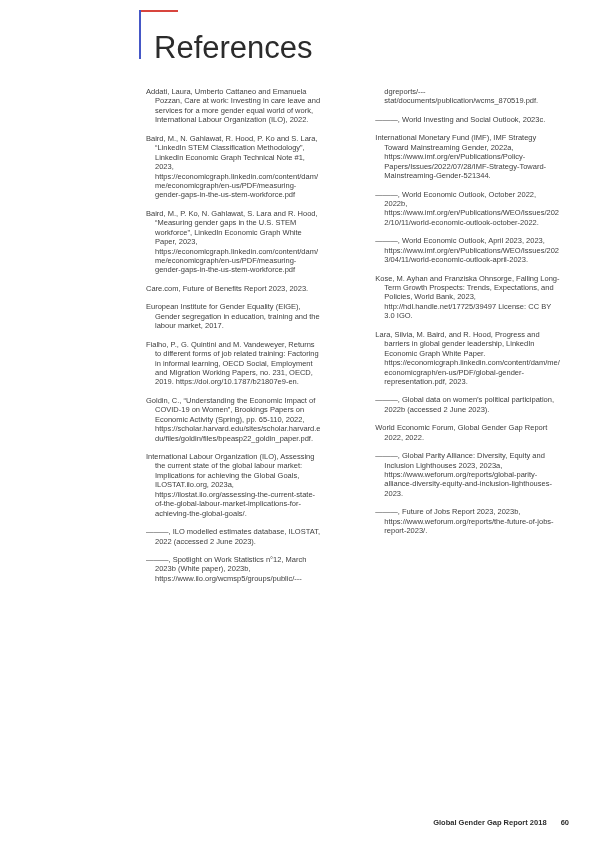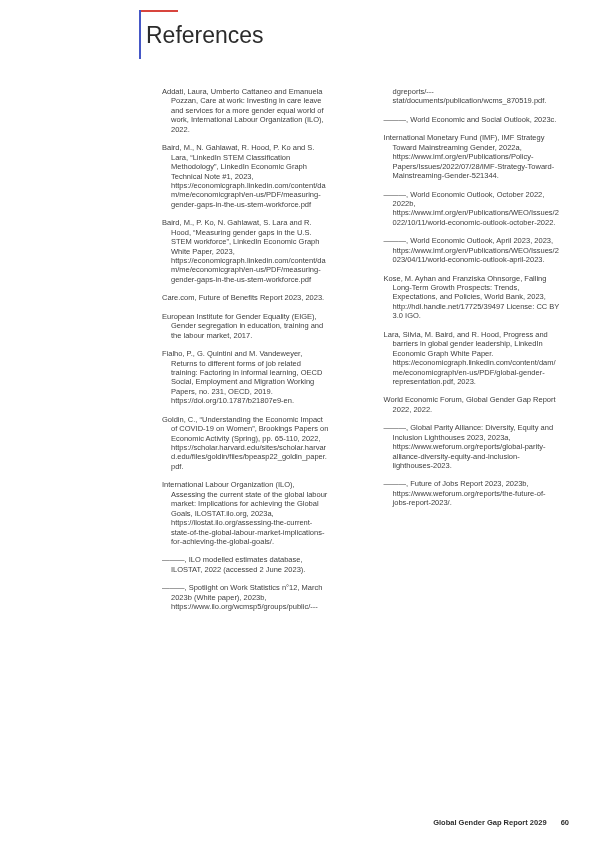--- a/index.html
+++ b/index.html
@@ -30,37 +30,37 @@
     position:absolute; left:0; top:0;
     width:39px; height:2px;
     background:var(--accent-red);
   }
   .corner-v{
     position:absolute; left:0; top:0;
     width:2px; height:49px;
     background:var(--accent-blue);
   }
   .title{
-    margin:0;
+    margin:8px;
     padding:13px 0 0 7px;
-    font-size:23px;
+    font-size:31px;
     line-height:1.1;
     font-weight:400;
     color:#2b2b2b;
   }
 
   
   .columns{
     position:absolute;
     left:146px; top:87px;
     width:414px;
     display:flex;
   }
   .col{ width:188px; }
-  .col-left{ margin-right:28px;margin-left:16px; }
+  .col-left{ margin-right:28px; }
   .col-right{ width:198px;margin-left:26px; }
   .ref{
     margin:0 0 9px 0;
     font-size:7.5px;
     line-height:1.26;
     color:#3e3e3e;
     padding-left:9px;
     text-indent:-9px;
     overflow-wrap:anywhere;
   }
@@ -99,30 +99,31 @@
         <p class="ref">Care.com, Future of Benefits Report 2023, 2023.</p>
         <p class="ref">European Institute for Gender Equality (EIGE), Gender segregation in education, training and the labour market, 2017.</p>
         <p class="ref">Fialho, P., G. Quintini and M. Vandeweyer, Returns to different forms of job related training: Factoring in informal learning, OECD Social, Employment and Migration Working Papers, no. 231, OECD, 2019. https://doi.org/10.1787/b21807e9-en.</p>
         <p class="ref">Goldin, C., “Understanding the Economic Impact of COVID-19 on Women”, Brookings Papers on Economic Activity (Spring), pp. 65-110, 2022, https://scholar.harvard.edu/sites/scholar.harvard.edu/files/goldin/files/bpeasp22_goldin_paper.pdf.</p>
         <p class="ref">International Labour Organization (ILO), Assessing the current state of the global labour market: Implications for achieving the Global Goals, ILOSTAT.ilo.org, 2023a, https://ilostat.ilo.org/assessing-the-current-state-of-the-global-labour-market-implications-for-achieving-the-global-goals/.</p>
         <p class="ref">———, ILO modelled estimates database, ILOSTAT, 2022 (accessed 2 June 2023).</p>
         <p class="ref">———, Spotlight on Work Statistics n°12, March 2023b (White paper), 2023b, https://www.ilo.org/wcmsp5/groups/public/---</p>
       </section>
     <section class="col col-right">
         <p class="ref">dgreports/--- stat/documents/publication/wcms_870519.pdf.</p>
-        <p class="ref">———, World Economic and Social Outlook, 2023c.</p>
+        <p class="ref">———, World Investing and Social Outlook, 2023c.</p>
         <p class="ref">International Monetary Fund (IMF), IMF Strategy Toward Mainstreaming Gender, 2022a, https://www.imf.org/en/Publications/Policy-Papers/Issues/2022/07/28/IMF-Strategy-Toward-Mainstreaming-Gender-521344.</p>
         <p class="ref">———, World Economic Outlook, October 2022, 2022b, https://www.imf.org/en/Publications/WEO/Issues/2022/10/11/world-economic-outlook-october-2022.</p>
         <p class="ref">———, World Economic Outlook, April 2023, 2023, https://www.imf.org/en/Publications/WEO/Issues/2023/04/11/world-economic-outlook-april-2023.</p>
         <p class="ref">Kose, M. Ayhan and Franziska Ohnsorge, Falling Long-Term Growth Prospects: Trends, Expectations, and Policies, World Bank, 2023, http://hdl.handle.net/17725/39497 License: CC BY 3.0 IGO.</p>
         <p class="ref">Lara, Silvia, M. Baird, and R. Hood, Progress and barriers in global gender leadership, LinkedIn Economic Graph White Paper. https://economicgraph.linkedin.com/content/dam/me/economicgraph/en-us/PDF/global-gender-representation.pdf, 2023.</p>
+        <p class="ref">———, Global data on women’s political participation, 2022b (accessed 2 June 2023).</p>
         <p class="ref">World Economic Forum, Global Gender Gap Report 2022, 2022.</p>
         <p class="ref">———, Global Parity Alliance: Diversity, Equity and Inclusion Lighthouses 2023, 2023a, https://www.weforum.org/reports/global-parity-alliance-diversity-equity-and-inclusion-lighthouses-2023.</p>
         <p class="ref">———, Future of Jobs Report 2023, 2023b, https://www.weforum.org/reports/the-future-of-jobs-report-2023/.</p>
       </section>
   </main>
 
   <footer class="footer">
-    <span class="footer-title">Global Gender Gap Report 2029</span>
+    <span class="footer-title">Global Gender Gap Report 2018</span>
     <span class="footer-page">60</span>
   </footer>
 
 </div>
 
 </body></html>

